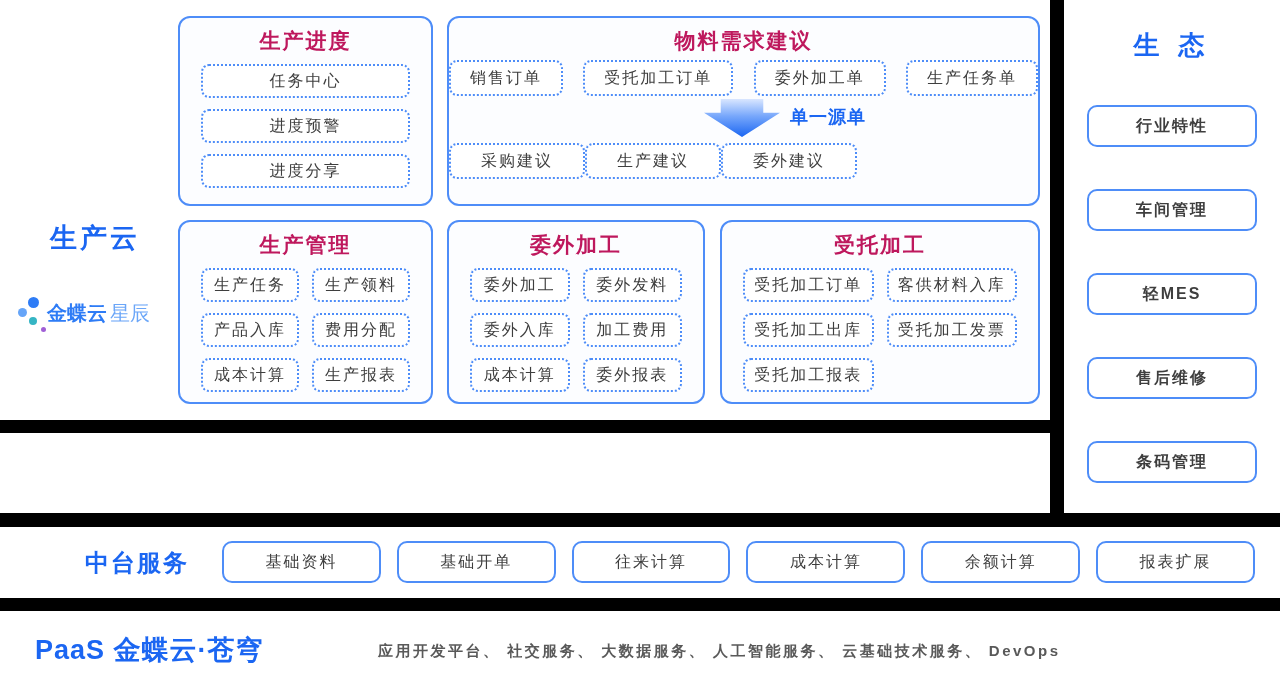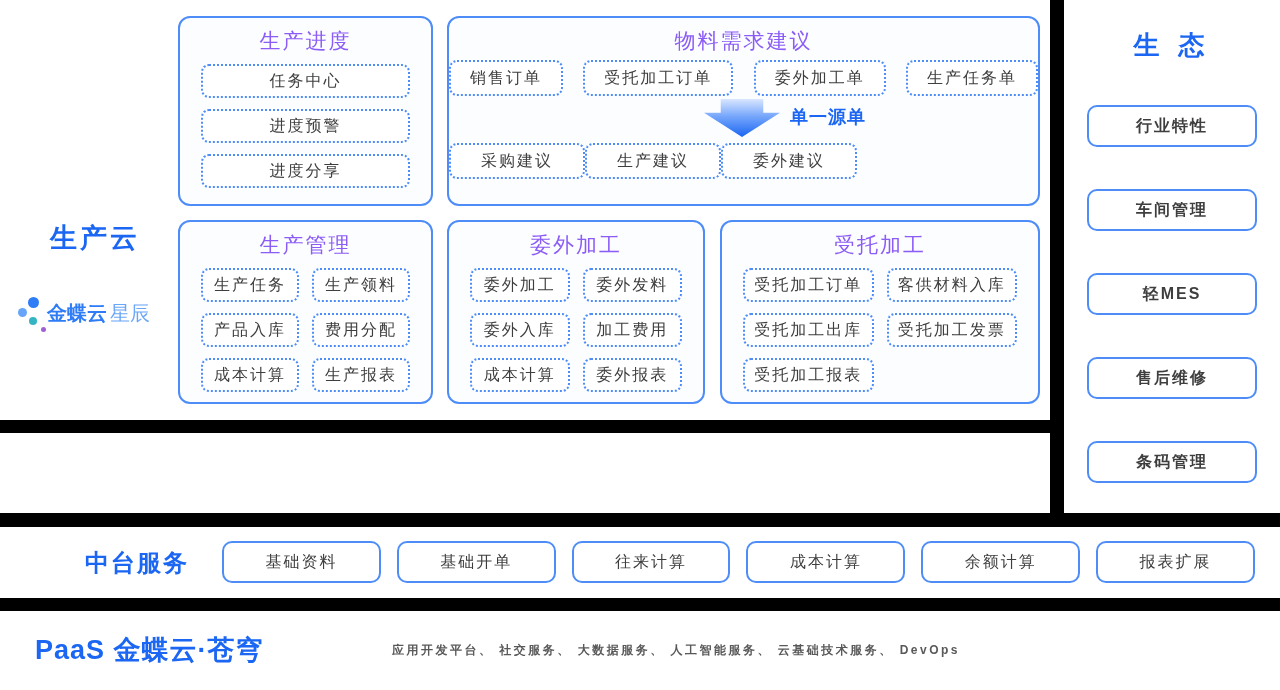--- a/index.html
+++ b/index.html
@@ -15,21 +15,21 @@
   .dot-purple { left:41px; top:187px; width:5px;  height:5px;  background:#a05fd6; }
   .logo-text { position:absolute; left:47px; top:160px; font-size:20px; white-space:nowrap; }
   .logo-primary { font-weight:bold; color:#2e7cf6; }
   .logo-secondary { color:#6ba6f8; font-weight:normal; margin-left:3px; }
   .cloud-label { position:absolute; left:50px; top:220px; font-size:27px; font-weight:bold;
                  color:#1b66f2; letter-spacing:3px; }
 
   
   .panel { position:absolute; border:2px solid #4e8df8; border-radius:12px; background:#fcfdff; }
   .panel-title { height:40px; padding-top:6px; display:flex; align-items:center; justify-content:center;
-                 font-size:21px; font-weight:normal; color:#8b5cf6; letter-spacing:2px; }
+                 font-size:21px; font-weight:bold; color:#be185d; letter-spacing:2px; }
   .dotted-item { border:2px dotted #4e8df8; border-radius:8px; background:#ffffff;
                  display:flex; align-items:center; justify-content:center;
                  font-size:16px; color:#3e3e3e; letter-spacing:2px; height:34px; }
 
   .panel-progress    { left:178px; top:16px;  width:255px; height:190px; }
   .panel-material    { left:447px; top:16px;  width:593px; height:190px; }
   .panel-management  { left:178px; top:220px; width:255px; height:184px; }
   .panel-outsourcing { left:447px; top:220px; width:258px; height:184px; }
   .panel-consignment { left:720px; top:220px; width:320px; height:184px; }
 
@@ -78,21 +78,21 @@
   .middle-row .row-label { left:85px; top:0; line-height:71px; }
   .middle-boxes { position:absolute; left:178px; right:25px; top:14px; display:flex; gap:16px;padding-left:44px; }
   .middle-box { flex:1; height:42px; border:2px solid #4e8df8; border-radius:10px; background:#ffffff;
                 display:flex; align-items:center; justify-content:center;
                 font-size:16px; color:#3e3e3e; letter-spacing:2px; }
 
   
   .paas-row { position:absolute; left:0; top:611px; width:1280px; height:79px; }
   .paas-label { position:absolute; left:35px; top:0; line-height:79px; font-size:27px;
                 font-weight:bold; color:#1b66f2; letter-spacing:1px; }
-  .paas-services { position:absolute; left:392px; top:0; line-height:79px; font-size:12px;
+  .paas-services { position:absolute; left:378px; top:0; line-height:79px; font-size:15px;
                    color:#595959; letter-spacing:2.5px; font-weight:bold; white-space:nowrap; }
 </style>
 </head>
 <body>
 
 <div class="page">
 
   <div class="logo-block">
     <span class="dot dot-big"></span>
     <span class="dot dot-med"></span>

